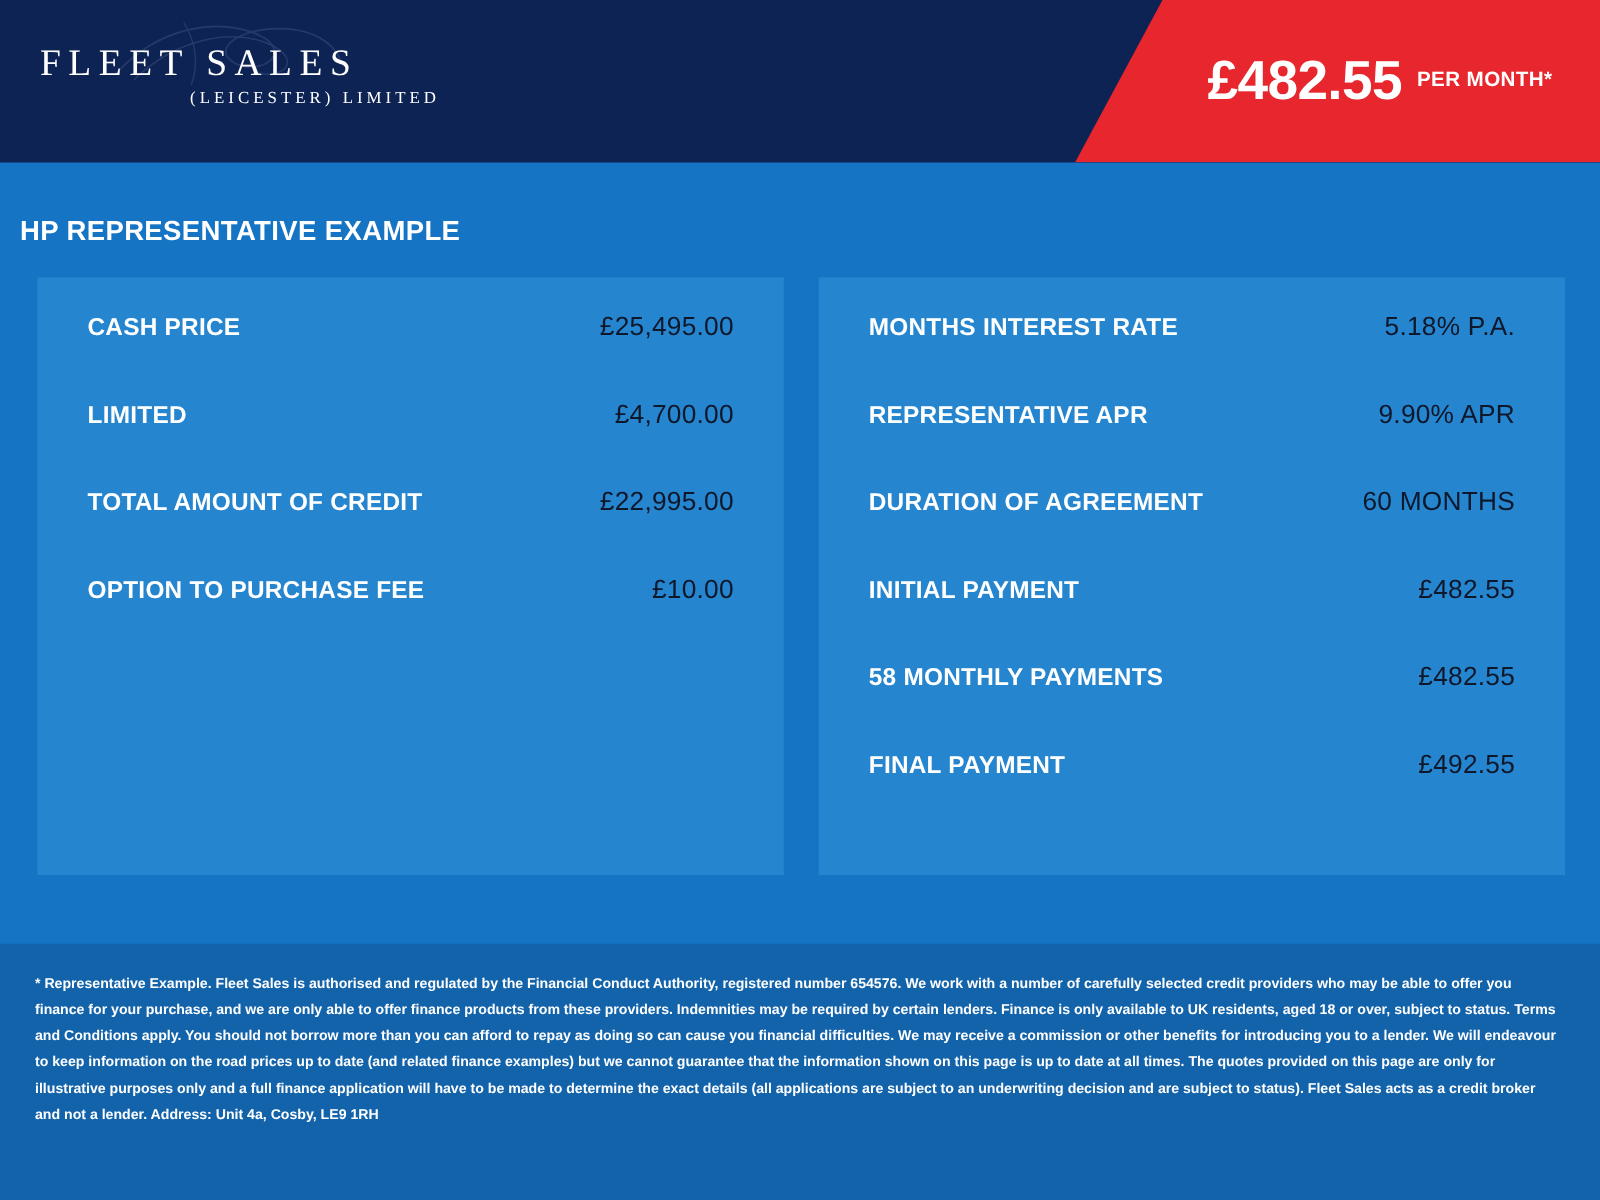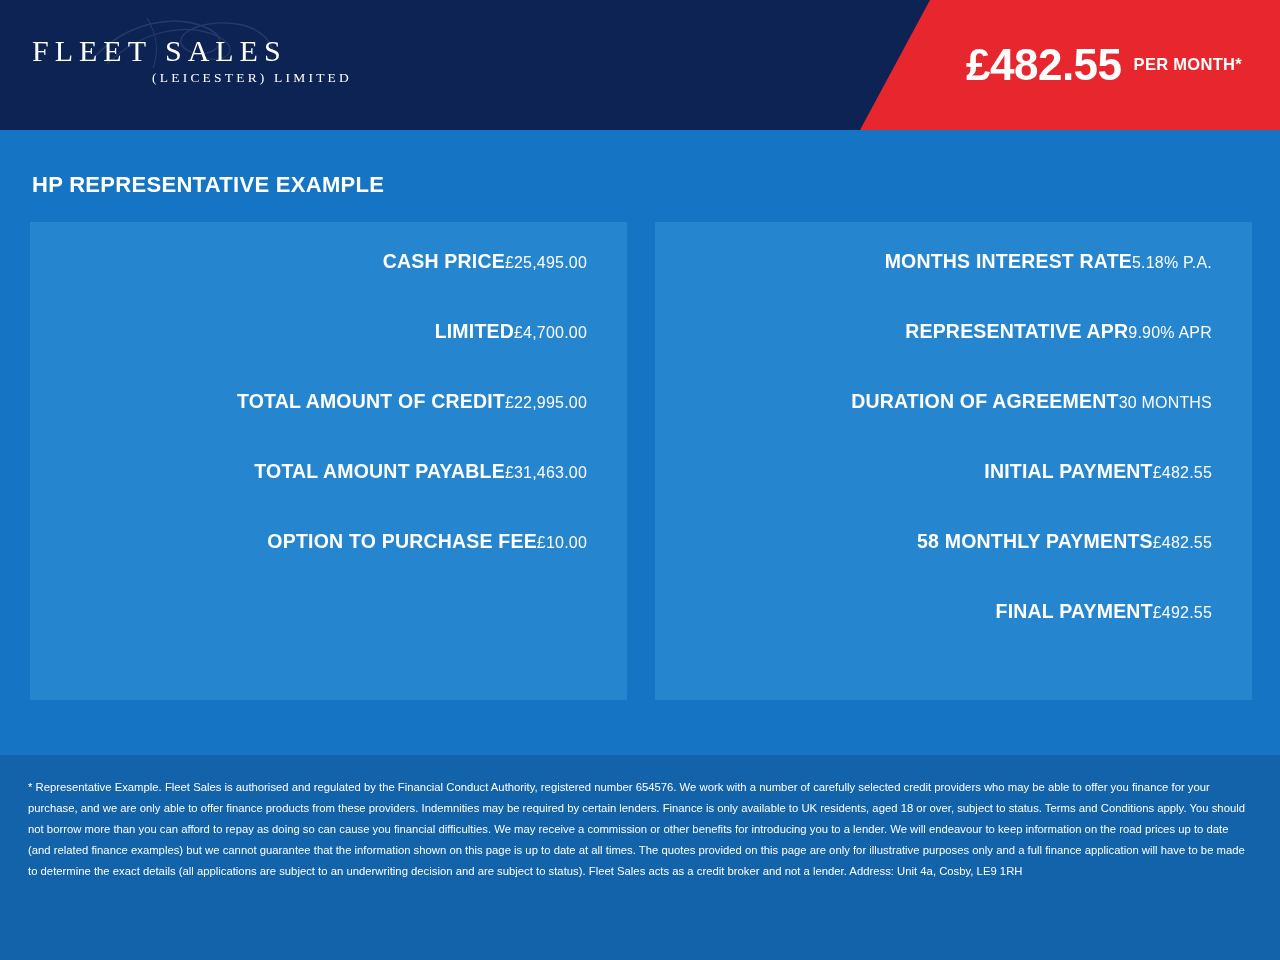--- a/index.html
+++ b/index.html
@@ -95,71 +95,71 @@
     margin-left: 12px;
     padding-bottom: 2px;
   }
 
   
   .section-title {
     color: #ffffff;
     font-size: 22px;
     font-weight: bold;
     letter-spacing: 0.3px;
-    margin: 42px 0 0 32px;
+    margin: 42px 0 0 16px;
   }
 
   
   .panels {
     display: flex;
     gap: 28px;
     padding: 24px 28px 0 30px;
   }
   .panel {
     background: #2585ce;
     flex: 1;
     padding: 28px 40px 30px 40px;
     min-height: 472px;
   }
   .row {
     display: flex;
     align-items: baseline;
-    justify-content: flex-end;
+    justify-content: space-between;
     height: 70px;
   }
   .row-label {
     color: #ffffff;
     font-size: 19.5px;
     font-weight: bold;
     letter-spacing: 0.2px;
     white-space: nowrap;
   }
   .row-value {
-    color: #ffffff;
-    font-size: 16px;
+    color: #0f172a;
+    font-size: 21px;
     font-weight: 400;
     letter-spacing: 0.2px;
     white-space: nowrap;
   }
 
   
   .footer {
     position: absolute;
     left: 0;
     bottom: 0;
     width: 100%;
     height: 205px;
     background: #1363ab;
     padding: 22px 34px 0 28px;
   }
   .footer p {
     color: #ffffff;
     font-size: 11.3px;
     line-height: 21px;
-    font-weight: normal;
+    font-weight: bold;
     text-align: left;
   }
 </style>
 </head>
 <body>
 
 <div class="page">
 
   <div class="header">
     <div class="header-red"></div>
@@ -191,41 +191,37 @@
       </div>
       <div class="row">
         <span class="row-label">LIMITED</span>
         <span class="row-value">£4,700.00</span>
       </div>
       <div class="row">
         <span class="row-label">TOTAL AMOUNT OF CREDIT</span>
         <span class="row-value">£22,995.00</span>
       </div>
       <div class="row">
-        <span class="row-label">TOTAL AMOUNT PAYABLE</span>
-        <span class="row-value">£31,463.00</span>
-      </div>
-      <div class="row">
         <span class="row-label">OPTION TO PURCHASE FEE</span>
         <span class="row-value">£10.00</span>
       </div>
     </div>
 
     <div class="panel">
       <div class="row">
         <span class="row-label">MONTHS INTEREST RATE</span>
         <span class="row-value">5.18% P.A.</span>
       </div>
       <div class="row">
         <span class="row-label">REPRESENTATIVE APR</span>
         <span class="row-value">9.90% APR</span>
       </div>
       <div class="row">
         <span class="row-label">DURATION OF AGREEMENT</span>
-        <span class="row-value">30 MONTHS</span>
+        <span class="row-value">60 MONTHS</span>
       </div>
       <div class="row">
         <span class="row-label">INITIAL PAYMENT</span>
         <span class="row-value">£482.55</span>
       </div>
       <div class="row">
         <span class="row-label">58 MONTHLY PAYMENTS</span>
         <span class="row-value">£482.55</span>
       </div>
       <div class="row">

